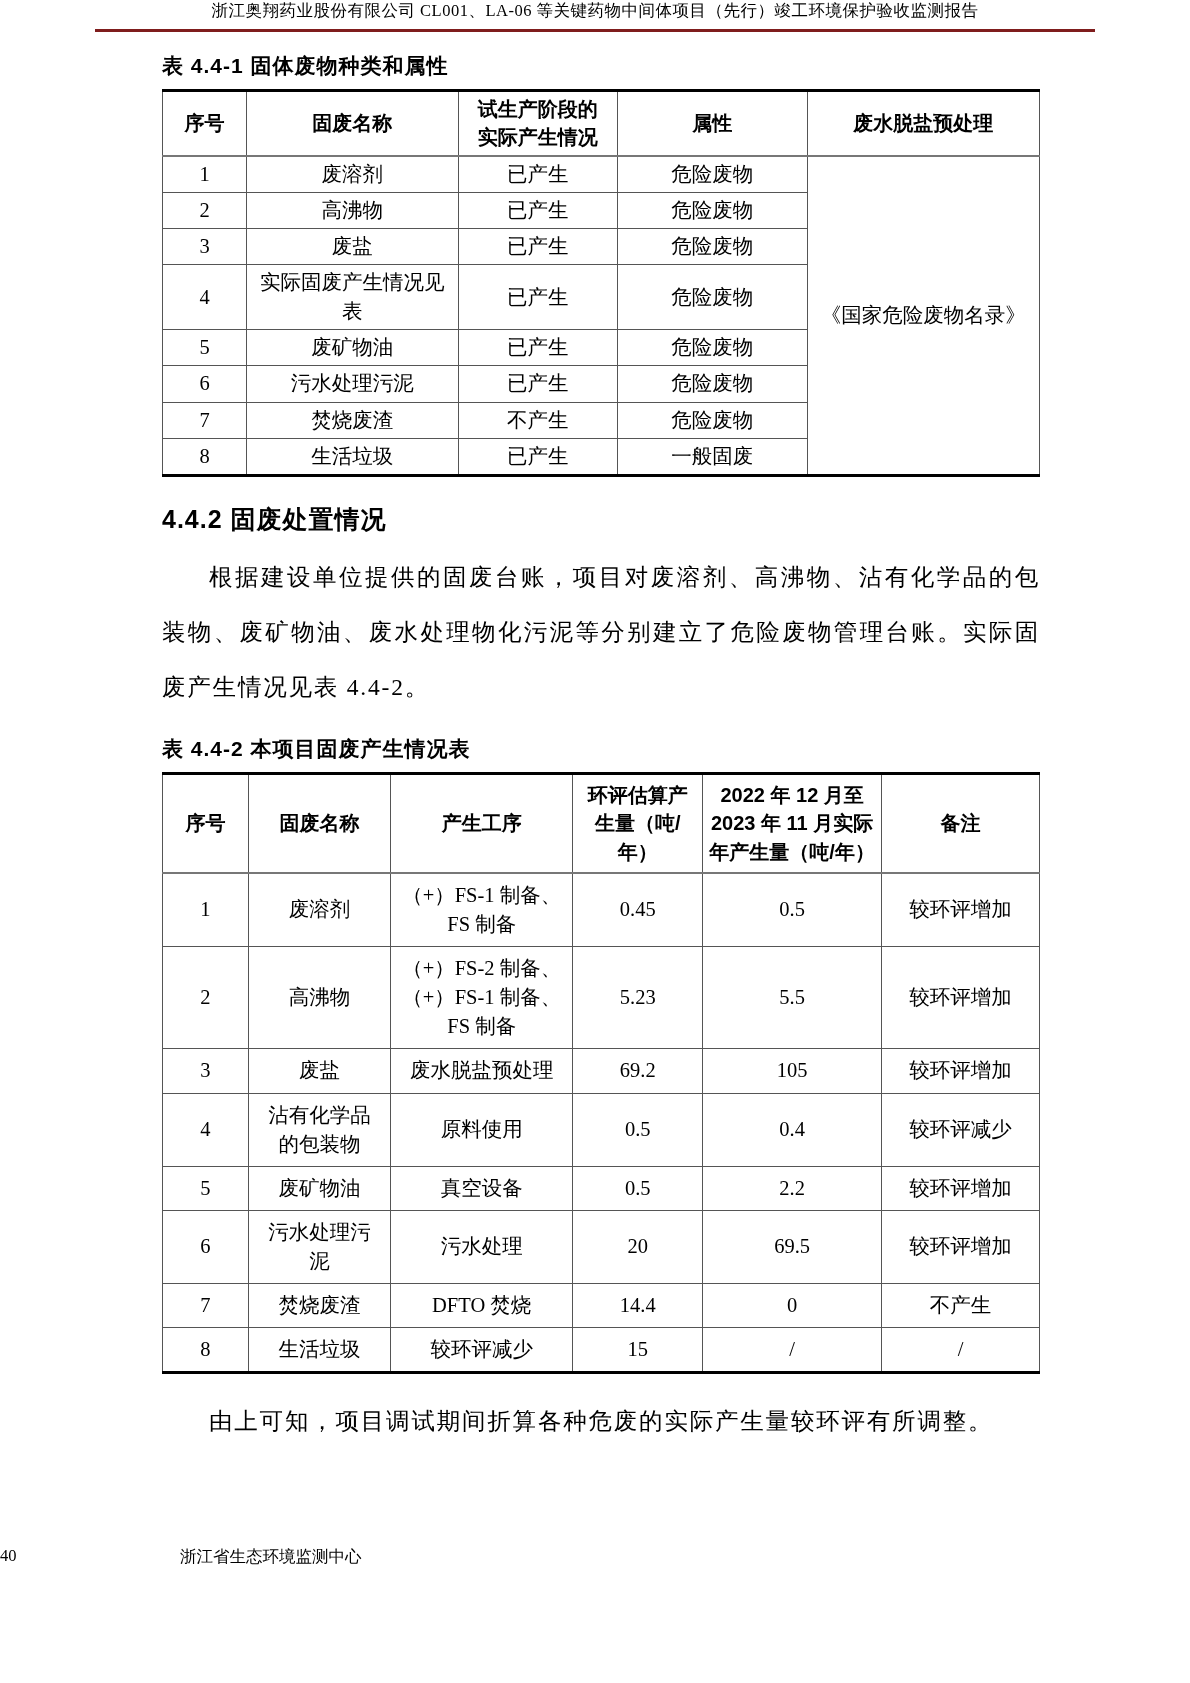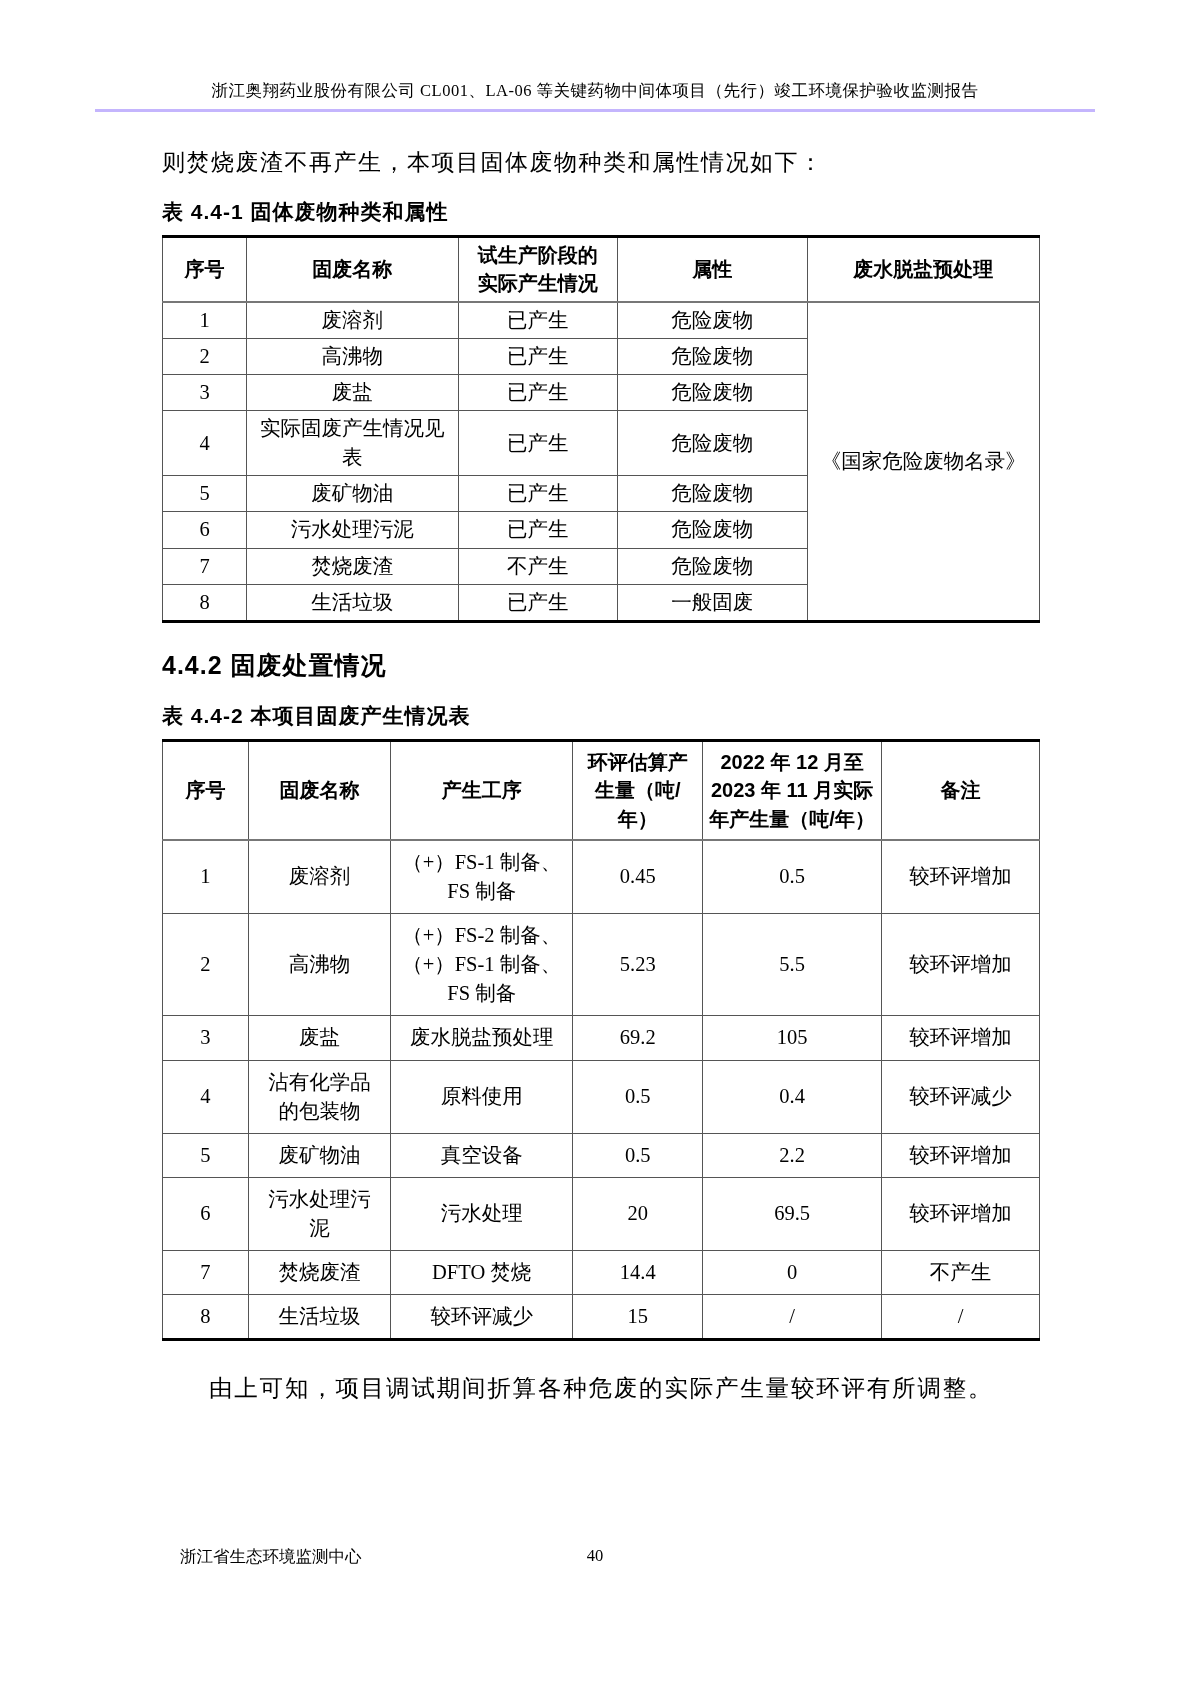--- a/index.html
+++ b/index.html
@@ -5,22 +5,22 @@
   * { box-sizing: border-box; }
   html, body { margin: 0; padding: 0; background: #888; }
   .page {
     width: 1190px; height: 1683px; background: #ffffff; margin: 0 auto;
     position: relative; color: #000;
     font-family: "Liberation Serif", "DejaVu Serif", serif;
     overflow: hidden;
   }
   
   .pg-header {
-    margin: 0 95px; padding-top: 80px; padding-bottom: 7px;
-    border-bottom: 3px solid #c4b5fd;
+    margin: 0 95px; padding-bottom: 7px;
+    border-bottom: 3px solid #7f1d1d;
     text-align: center; font-size: 16.5px; letter-spacing: 0.5px;
   }
   .content { padding: 0 150px 0 162px; }
   .intro {
     margin: 36px 0 0 0; font-size: 23px; letter-spacing: 1.5px; line-height: 30px;
   }
   .tbl-title {
     text-align: left; font-weight: bold; font-size: 21px;
     font-family: "Liberation Sans", sans-serif;
     margin: 20px 0 9px 0; letter-spacing: 1px;
@@ -52,34 +52,33 @@
   }
   .closing-para {
     font-size: 23.5px; line-height: 62px; letter-spacing: 1.8px;
     text-indent: 2em; margin: 16px 0 0 0; text-align: justify;
   }
   .pg-footer {
     position: absolute; left: 0; top: 1546px; width: 100%;
     font-size: 16.5px;
   }
   .footer-org { position: absolute; left: 180px; top: 0; }
-  .footer-page { position: absolute; left: 0; width: 100%; text-align: center; top: 0; }
+  .footer-page { position: absolute; left: 0; width: 100%; top: 0; }
 </style>
 </head>
 <body>
 
 <div class="page">
 
   <div class="pg-header">
     <span>浙江奥翔药业股份有限公司 CL001、LA-06 等关键药物中间体项目（先行）竣工环境保护验收监测报告</span>
   </div>
 
   <div class="content">
 
-    <p class="intro">则焚烧废渣不再产生，本项目固体废物种类和属性情况如下：</p>
 
     <div class="tbl-title">表 4.4-1 固体废物种类和属性</div>
 
     <table id="table1">
       <colgroup>
         <col style="width:9.6%">
           <col style="width:24.1%">
           <col style="width:18.2%">
         <col style="width:21.6%">
           <col style="width:26.5%">
@@ -142,20 +141,21 @@
             <td>8</td>
             <td>生活垃圾</td>
             <td>已产生</td>
             <td>一般固废</td>
           </tr>
         </tbody>
     </table>
 
     <h3 class="section-heading">4.4.2 固废处置情况</h3>
 
+    <p class="body-para">根据建设单位提供的固废台账，项目对废溶剂、高沸物、沾有化学品的包装物、废矿物油、废水处理物化污泥等分别建立了危险废物管理台账。实际固废产生情况见表 4.4-2。</p>
 
     <div class="tbl-title">表 4.4-2  本项目固废产生情况表</div>
 
     <table id="table2">
       <colgroup>
         <col style="width:9.8%">
           <col style="width:16.2%">
           <col style="width:20.8%">
         <col style="width:14.8%">
           <col style="width:20.4%">

